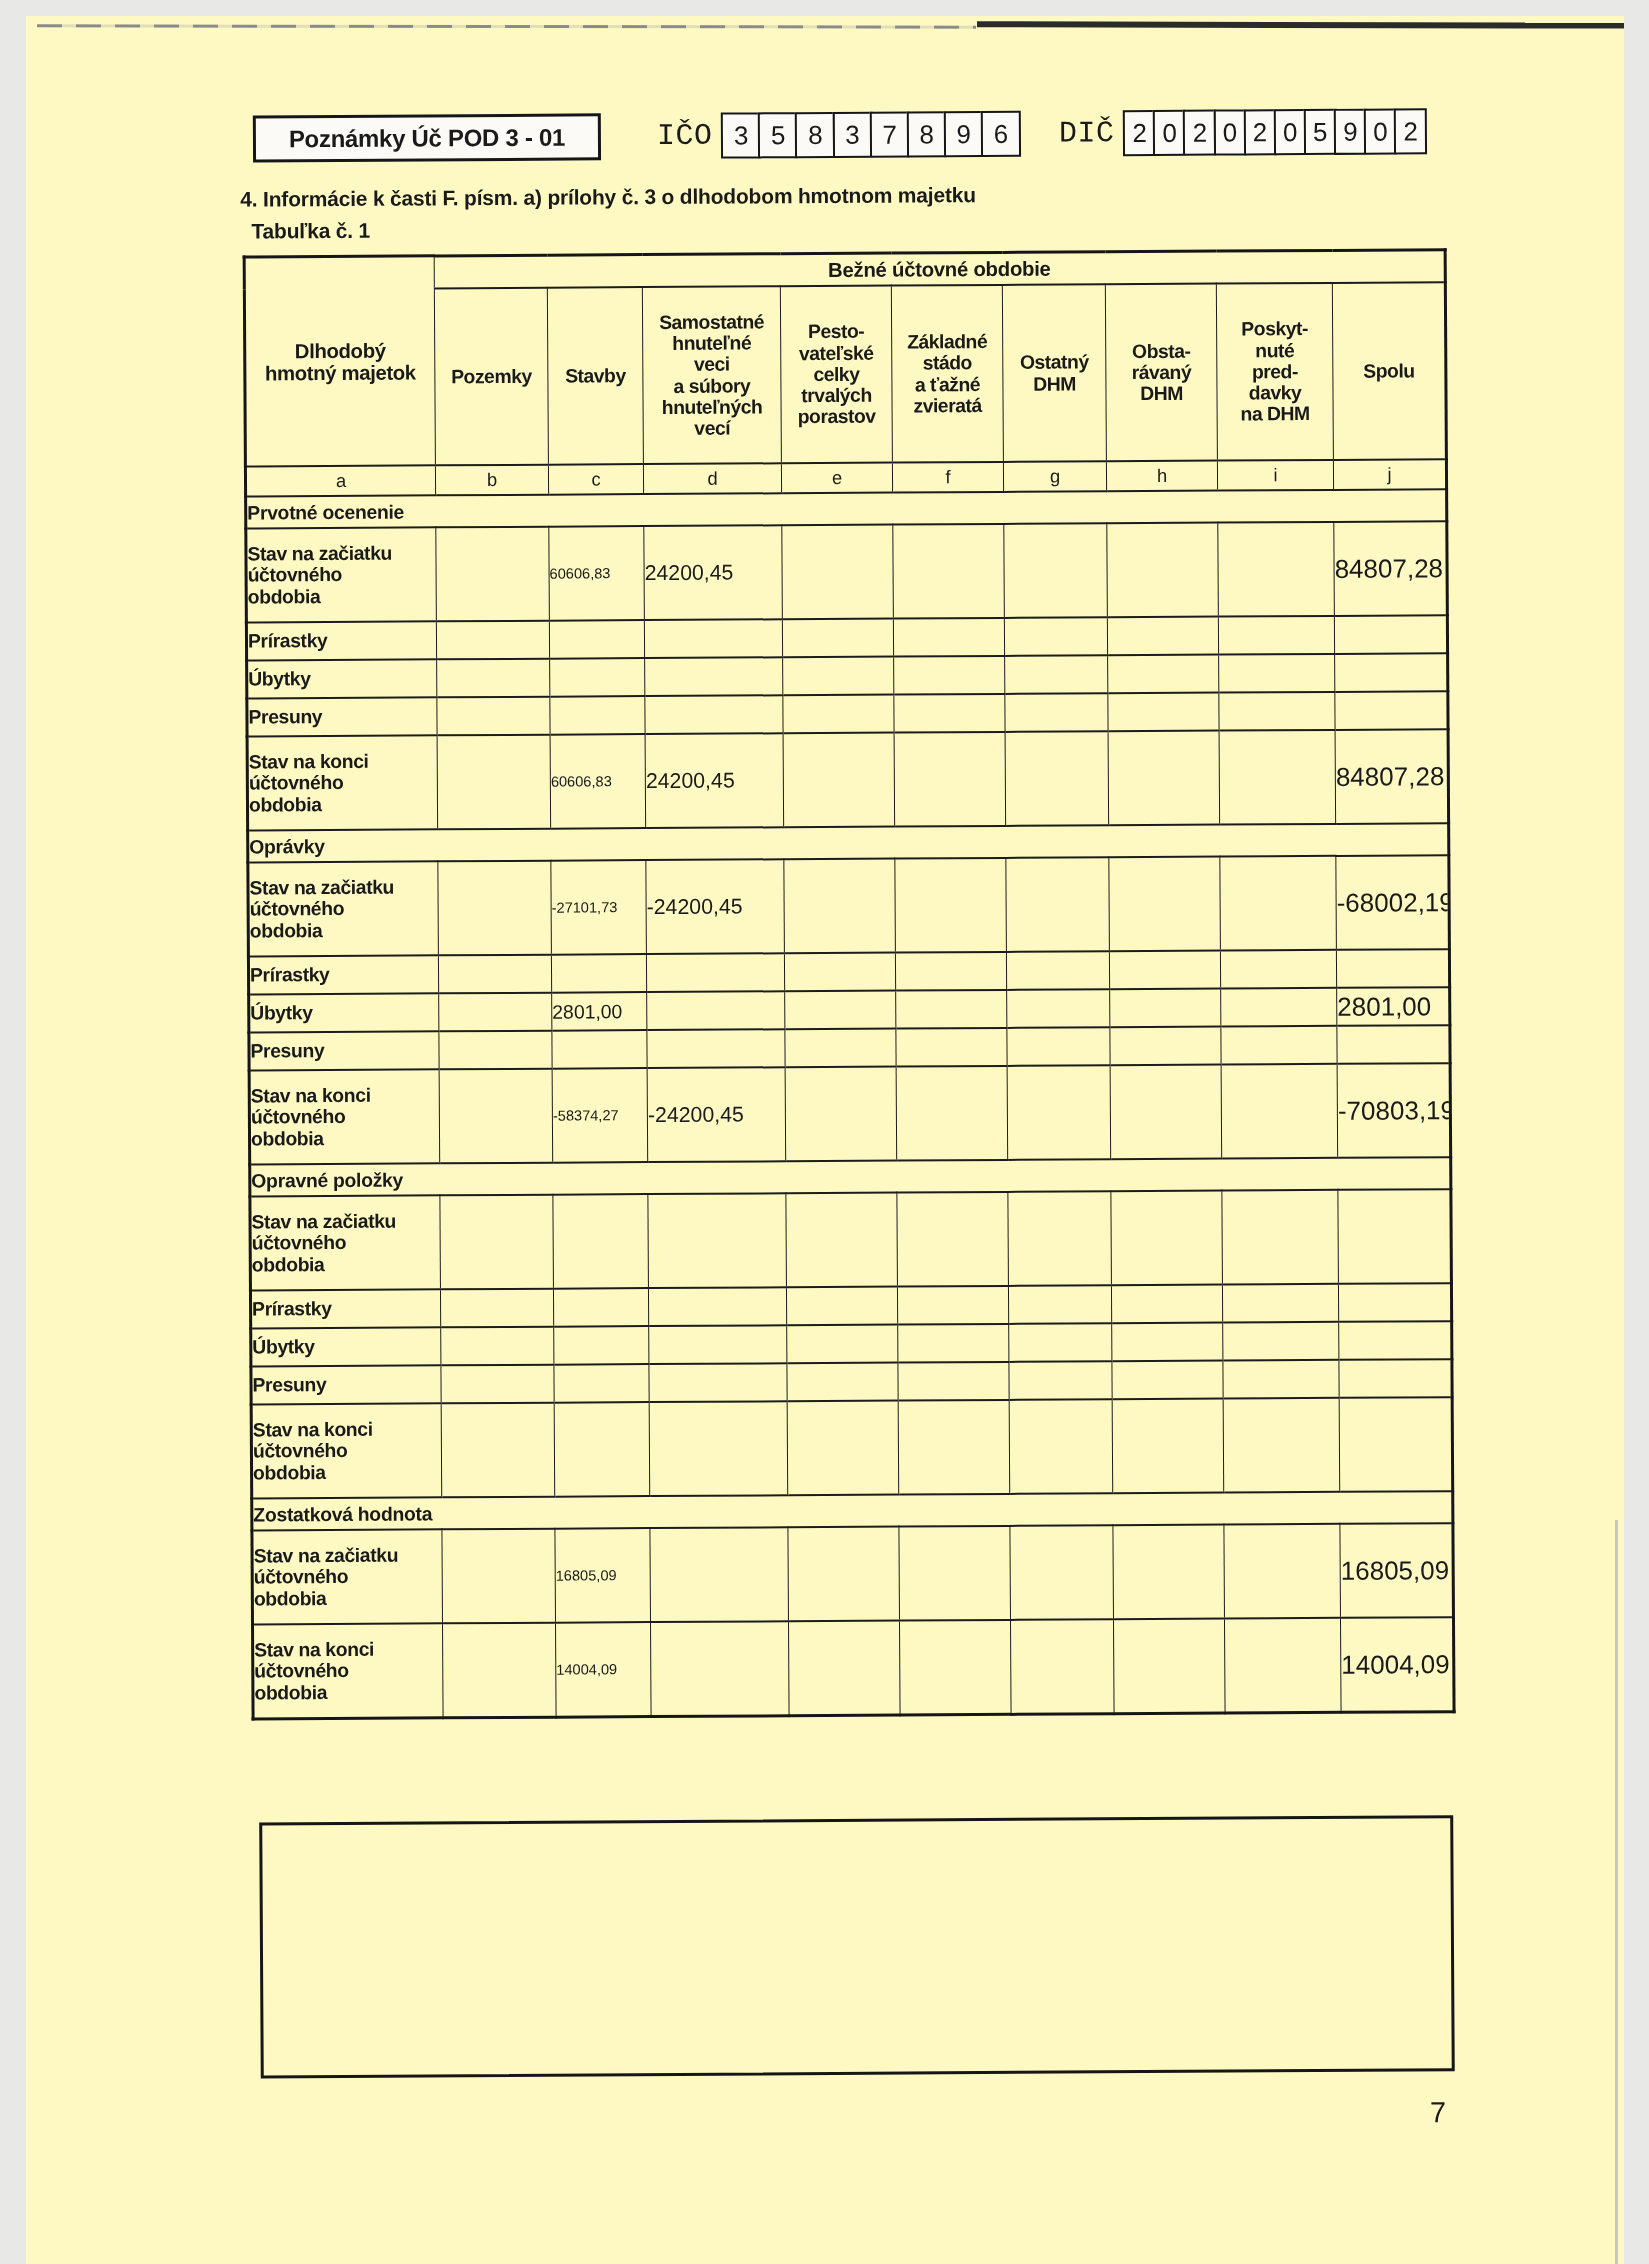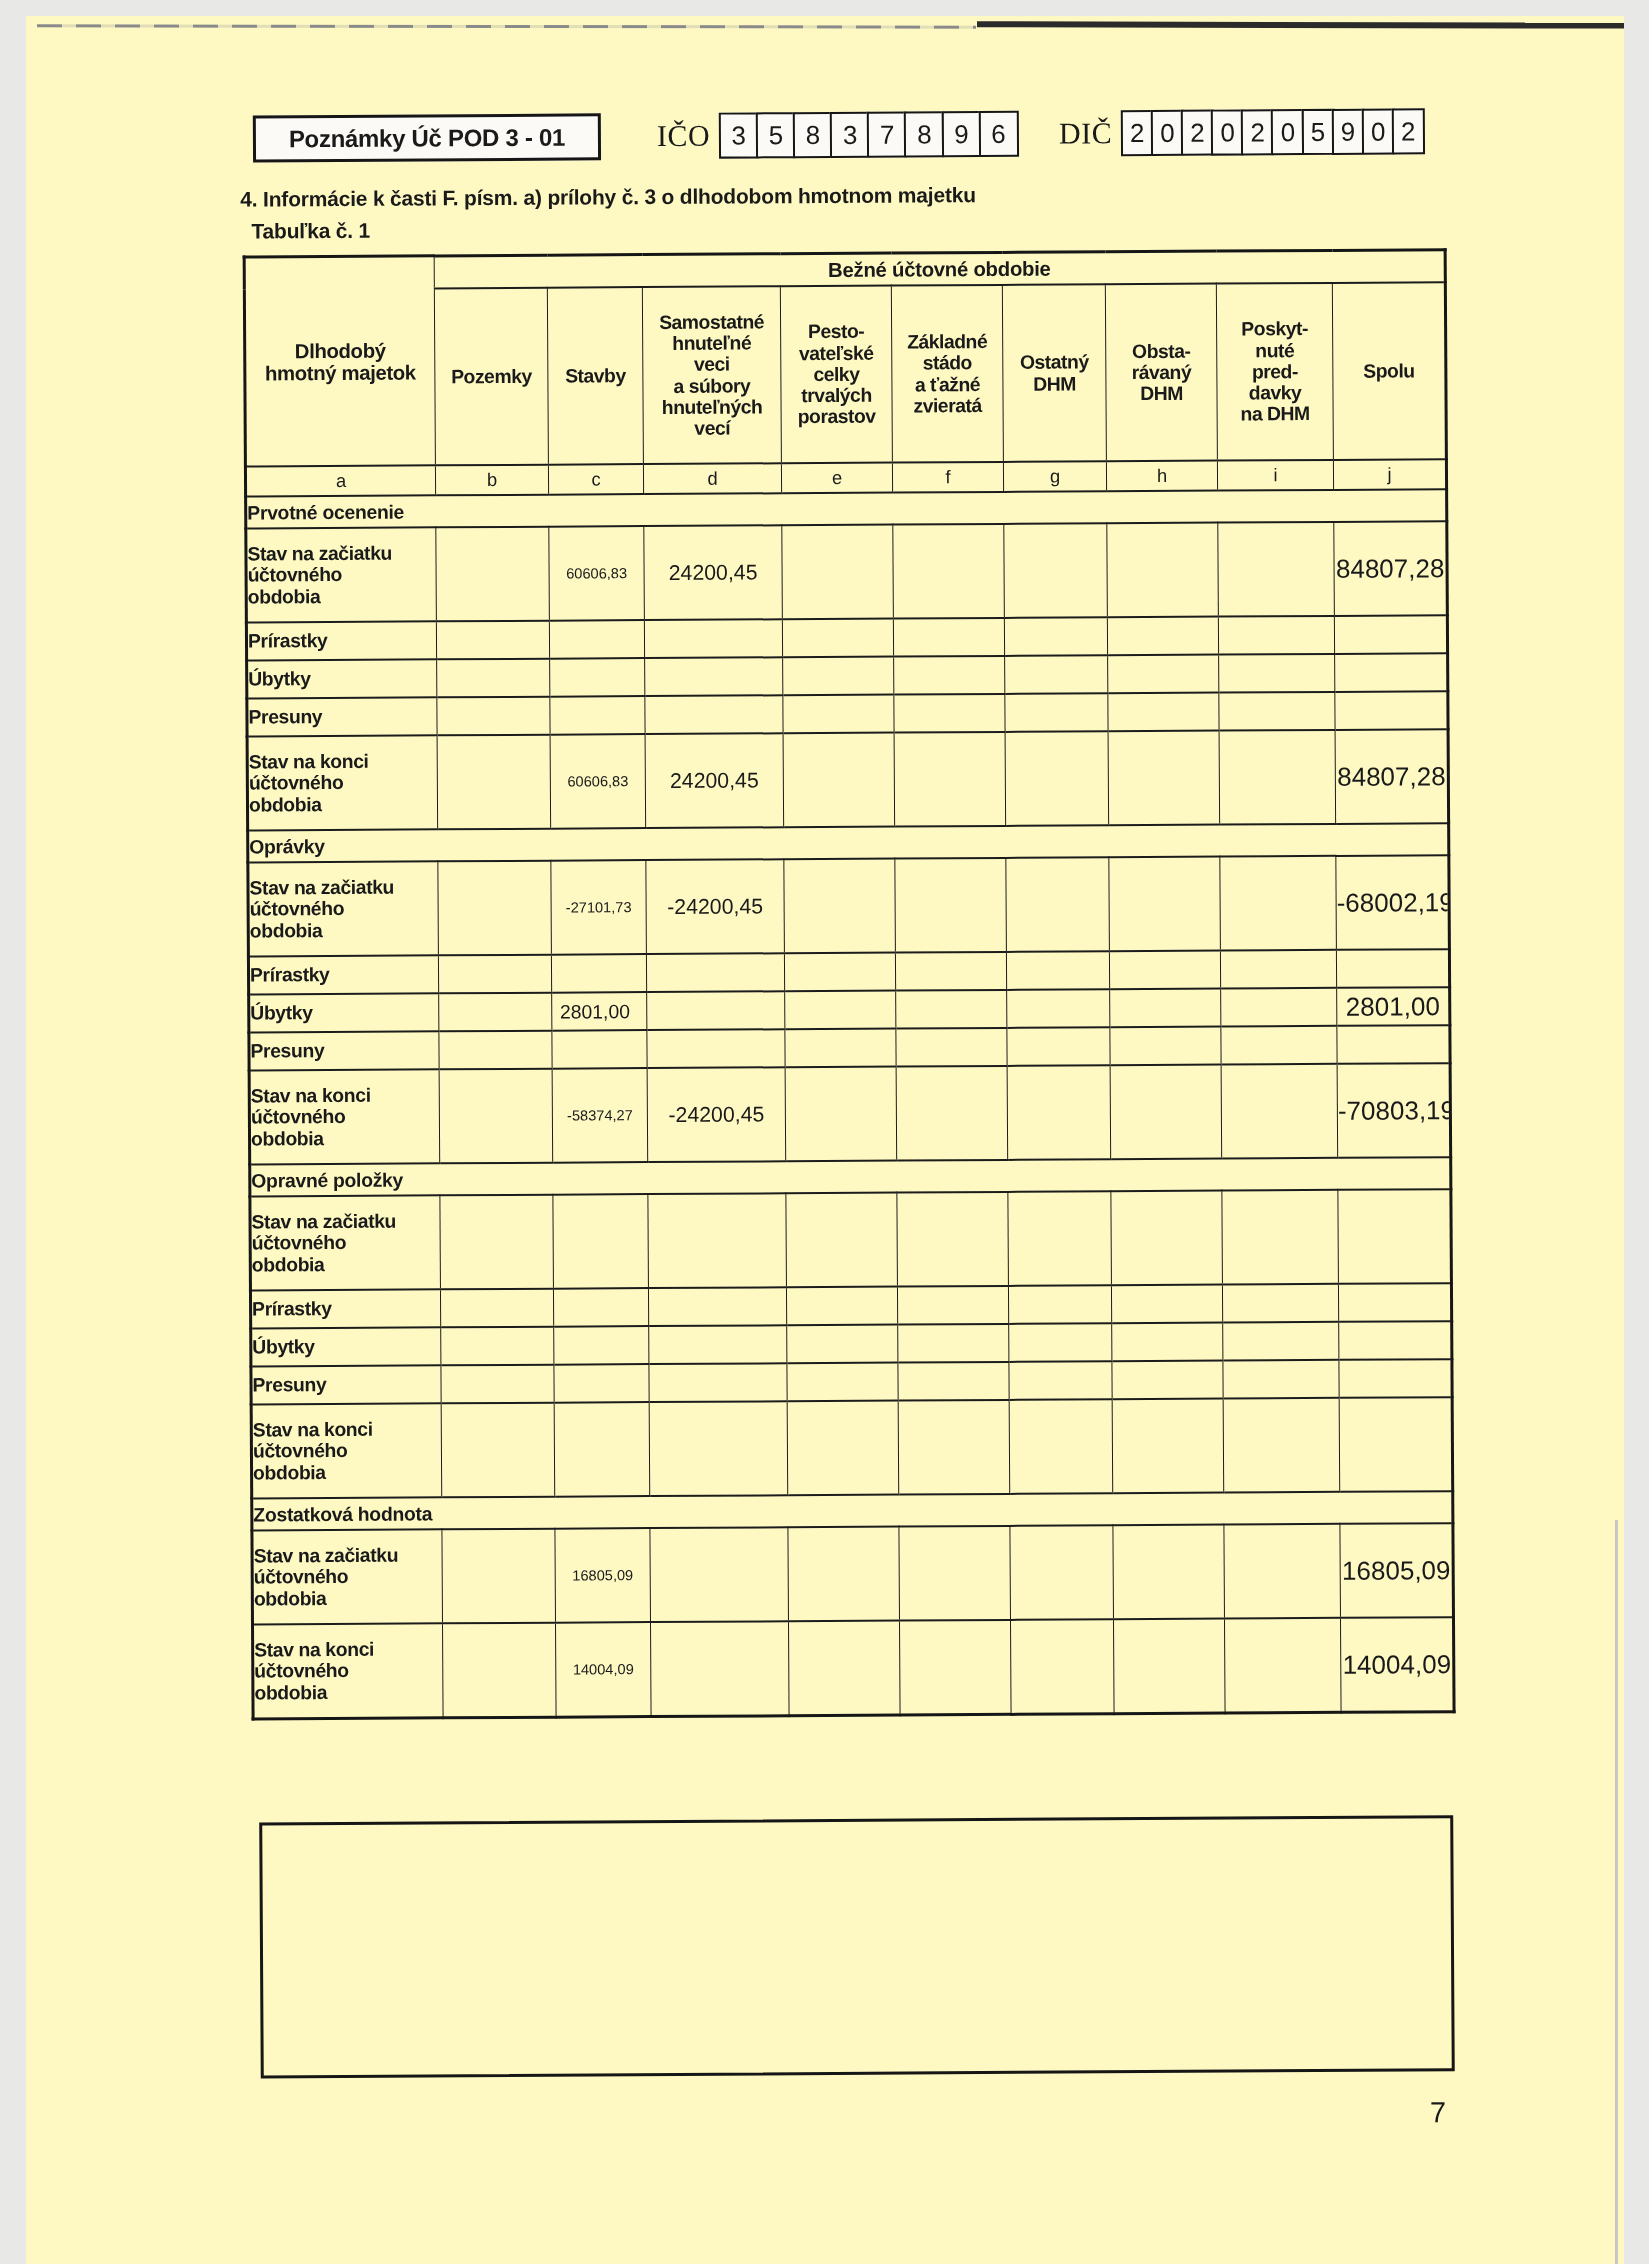--- a/index.html
+++ b/index.html
@@ -15,21 +15,21 @@
 
   .sheet{position:absolute;inset:0;transform:rotate(-0.35deg);transform-origin:50% 42%;}
 
   
   .form-code{position:absolute;left:232px;top:96px;width:342px;height:41px;border:3.9px solid #161616;
         background:#fbfaf7;display:flex;align-items:center;justify-content:center;
         font-size:24px;font-weight:bold;letter-spacing:-0.3px;}
   .idgroup{position:absolute;display:flex;align-items:center;}
   .idgroup.ico{left:636px;top:96px;}
   .idgroup.dic{left:1038px;top:96px;}
-  .idlabel{font-family:Liberation Serif, serif;font-size:30px;margin-right:8.7px;letter-spacing:0.5px;}
+  .idlabel{font-family:Liberation Mono, monospace;font-size:30px;margin-right:8.7px;letter-spacing:0.5px;}
   .boxes{display:flex;}
   .digitbox{width:36px;height:42px;border:2.9px solid #161616;margin-left:-2.9px;background:#fbfaf7;
         display:flex;align-items:center;justify-content:center;font-size:26px;}
   .digitbox:first-child{margin-left:0;}
   .dic .digitbox{width:29px;}
 
   .section-title{position:absolute;left:219px;top:168px;font-size:21px;font-weight:bold;letter-spacing:-0.2px;}
   .table-caption{position:absolute;left:230px;top:200px;font-size:21px;font-weight:bold;letter-spacing:-0.2px;}
 
   
@@ -38,21 +38,21 @@
   table.assets{border:3.9px solid #161616;}
   table.assets td{border:1.9px solid #1c1c1c;border-top-width:2.9px;border-bottom-width:2.9px;
         padding:0;vertical-align:middle;overflow:hidden;}
   .pre{white-space:pre-line;}
   td.corner{font-weight:bold;font-size:20.4px;text-align:center;line-height:22px;letter-spacing:-0.4px;}
   td.period{font-weight:bold;font-size:20.4px;text-align:center;letter-spacing:-0.3px;}
   td.hc{font-weight:bold;font-size:19.4px;line-height:21.3px;text-align:center;letter-spacing:-0.5px;}
   td.letter{font-size:18.4px;text-align:center;font-weight:normal;}
   td.sec{font-weight:bold;font-size:19.4px;text-align:left;padding-left:5.8px;letter-spacing:-0.3px;}
   td.lbl{font-weight:bold;font-size:19.4px;line-height:21.3px;text-align:left;padding-left:4.9px;letter-spacing:-0.4px;}
-  td.val{text-align:center;}
+  td.val{text-align:left;}
   td.vc{font-size:14.6px;padding-right:6.8px;}
   td.vc.big{font-size:19.4px;padding-right:8.7px;}
   td.vd{font-size:21.3px;padding-right:10.7px;}
   td.vj{font-size:26px;padding-right:6.8px;}
   tr.r-band1 td{height:30px;}
   tr.r-band2 td{height:175px;}
   tr.r-let td{height:28px;}
   tr.r-sec td{height:30px;}
   tr.r-tall td{height:92px;}
   tr.r-one td{height:36px;}

